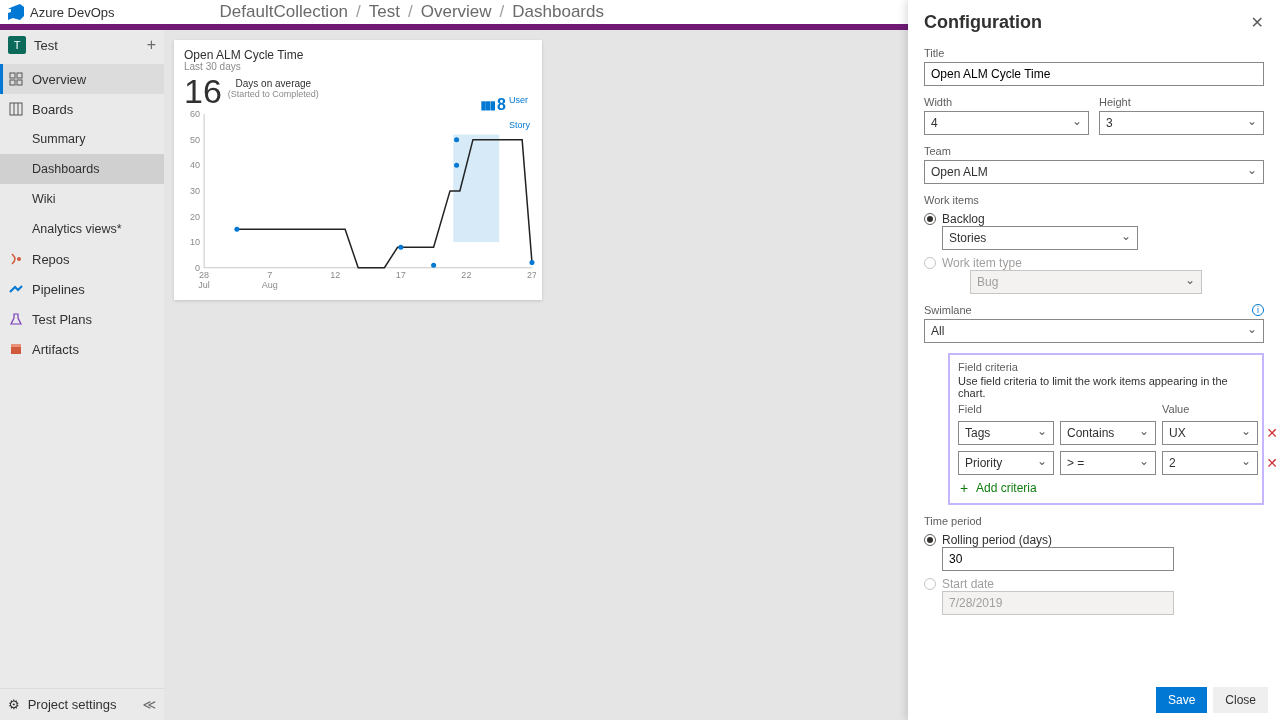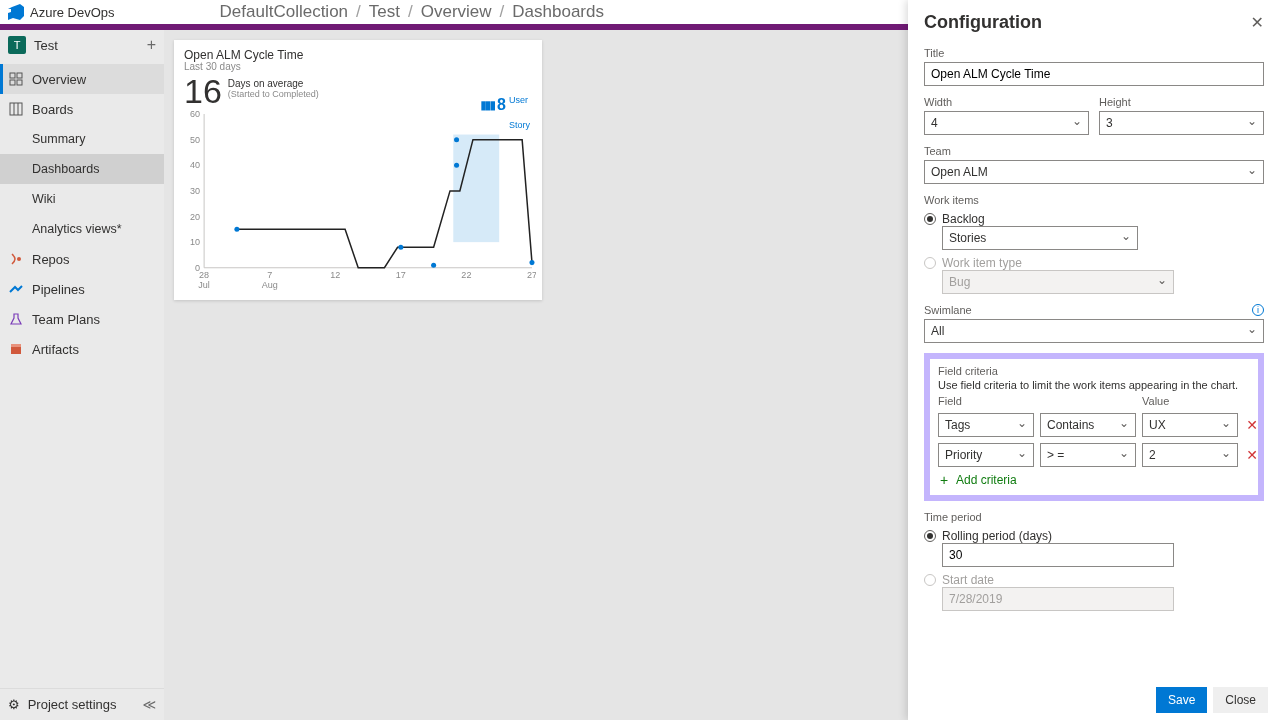--- a/index.html
+++ b/index.html
@@ -36,21 +36,21 @@
   .sidebar .footer .collapse { position:absolute; right:8px; color:#6a6a6a; font-size:13px; }
 
   
   .canvas { flex:1; background:#e5e5e5; position:relative; }
 
   .widget { position:absolute; left:10px; top:10px; width:368px; height:260px; background:#fff; box-shadow:0 1px 3px rgba(0,0,0,.15); padding:8px 10px; }
   .widget .wtitle { font-size:12px; color:#323130; }
   .widget .wsub { font-size:10px; color:#8a8a8a; margin-top:-1px; }
   .widget .bigrow { display:flex; align-items:flex-start; margin-top:2px; }
   .widget .bignum { font-size:34px; font-weight:300; line-height:1; }
-  .widget .avgcol { margin-left:6px; margin-top:4px; }
+  .widget .avgcol { margin-left:6px; margin-top:4px;text-align:center; }
   .widget .avgcol .l1 { font-size:10px; color:#323130; }
   .widget .avgcol .l2 { font-size:9px; color:#8a8a8a; }
   .widget .badge { position:absolute; right:12px; top:40px; display:flex; align-items:center; gap:3px; }
   .widget .badge .glyph { color:#0078d4; font-size:12px; letter-spacing:-2px; }
   .widget .badge .bn { color:#0078d4; font-size:16px; font-weight:600; }
   .widget .badge .bt { font-size:9px; color:#0078d4; line-height:1;margin-top:16px; }
 
   .chart { position:absolute; left:10px; right:6px; top:70px; bottom:8px; }
   .chart svg { width:100%; height:100%; }
   .ytext { fill:#8a8a8a; font-size:9px; text-anchor:end; }
@@ -65,28 +65,28 @@
   .panel .ph .ptitle { font-size:18px; font-weight:600; }
   .panel .ph .close { margin-left:auto; font-size:16px; color:#605e5c; cursor:pointer; }
   .panel .body { flex:1; overflow-y:auto; padding:0 16px 8px 16px; }
   .panel .label { font-size:11px; color:#605e5c; margin-top:10px; margin-bottom:3px; display:flex; align-items:center; }
   .panel .label .info { margin-left:auto; width:12px; height:12px; border:1px solid #0078d4; color:#0078d4; border-radius:50%; font-size:9px; line-height:10px; text-align:center; }
   .textinput { width:100%; height:24px; border:1px solid #8a8886; padding:0 6px; font-size:12px; }
   .row2 { display:flex; gap:10px; }
   .row2 > div { flex:1; }
   .dropdown { width:100%; height:24px; border:1px solid #8a8886; background:#fff; display:flex; align-items:center; padding:0 6px; font-size:12px; position:relative; }
   .dropdown::after { content:"⌄"; position:absolute; right:6px; color:#605e5c; font-size:12px; top:2px; }
-  .dropdown.disabled { background:#f3f2f1; color:#a19f9d; border-color:#c8c6c4; }
+  .dropdown.disabled { background:#f3f2f1; color:#a19f9d; border-color:#c8c6c4;margin-left:28px; }
   .indent { margin-left:18px; }
 
   .radio-row { display:flex; align-items:center; gap:6px; font-size:12px; color:#323130; margin-top:6px; }
   .radio { width:12px; height:12px; border:1px solid #605e5c; border-radius:50%; display:inline-flex; align-items:center; justify-content:center; }
   .radio .dot { width:6px; height:6px; background:#323130; border-radius:50%; }
 
-  .fc-box { border:6px solid #c4b5fd; padding:6px 8px 8px 8px; margin-top:10px; }
+  .fc-box { border:2px solid #c4b5fd; padding:6px 8px 8px 8px; margin-top:10px;margin-left:24px; }
   .fc-desc { font-size:11px; color:#323130; margin-top:2px; }
   .fc-grid { display:grid; grid-template-columns:96px 96px 96px 16px; gap:6px 6px; align-items:center; margin-top:4px; }
   .fc-hd { font-size:11px; color:#605e5c; }
   .remove { color:#d13438; font-size:14px; cursor:pointer; text-align:center; }
   .addcrit { display:flex; align-items:center; gap:6px; margin-top:6px; color:#107c10; font-size:12px; cursor:pointer; }
   .addcrit .plusg { width:12px; height:12px; display:inline-flex; align-items:center; justify-content:center; color:#107c10; font-size:14px; line-height:1; }
 
   .panel .foot { height:40px; padding:6px 12px; display:flex; align-items:center; justify-content:flex-end; gap:6px; }
   .btn { height:26px; padding:0 12px; font-size:12px; border:none; cursor:pointer; }
   .btn.primary { background:#0078d4; color:#fff; }
@@ -171,21 +171,21 @@
             </svg>
           </span>
         <span>Pipelines</span>
       </li>
       <li class="parent">
         <span class="nicon">
             <svg width="14" height="14" viewBox="0 0 14 14">
               <path d="M5 2v4l-3 6h10l-3-6V2z" fill="none" stroke="#7b3db8" stroke-width="1.2"></path>
             </svg>
           </span>
-        <span>Team Plans</span>
+        <span>Test Plans</span>
       </li>
       <li class="parent">
         <span class="nicon">
             <svg width="14" height="14" viewBox="0 0 14 14">
               <rect x="2" y="4" width="10" height="8" fill="#d1593c"></rect>
               <rect x="2" y="2" width="10" height="3" fill="#e8927c"></rect>
             </svg>
           </span>
         <span>Artifacts</span>
       </li>

